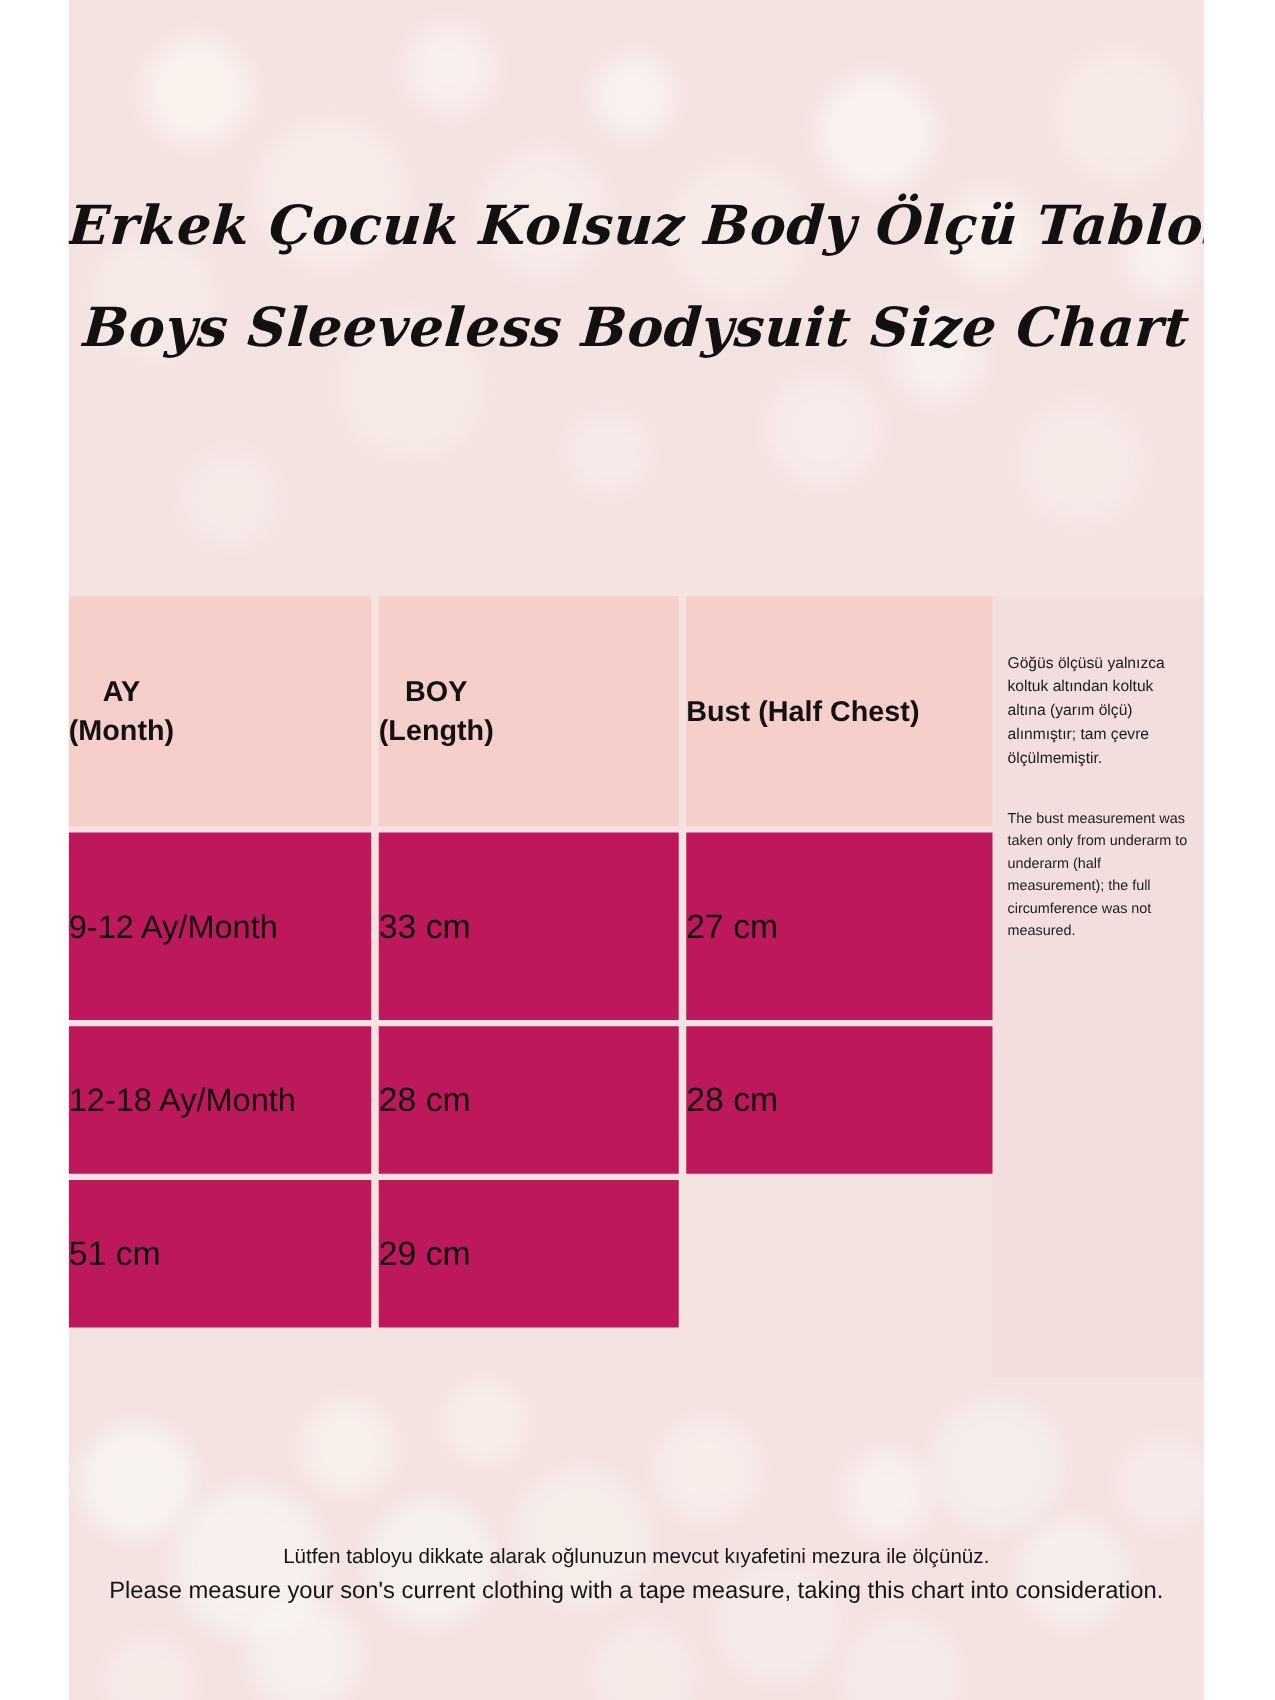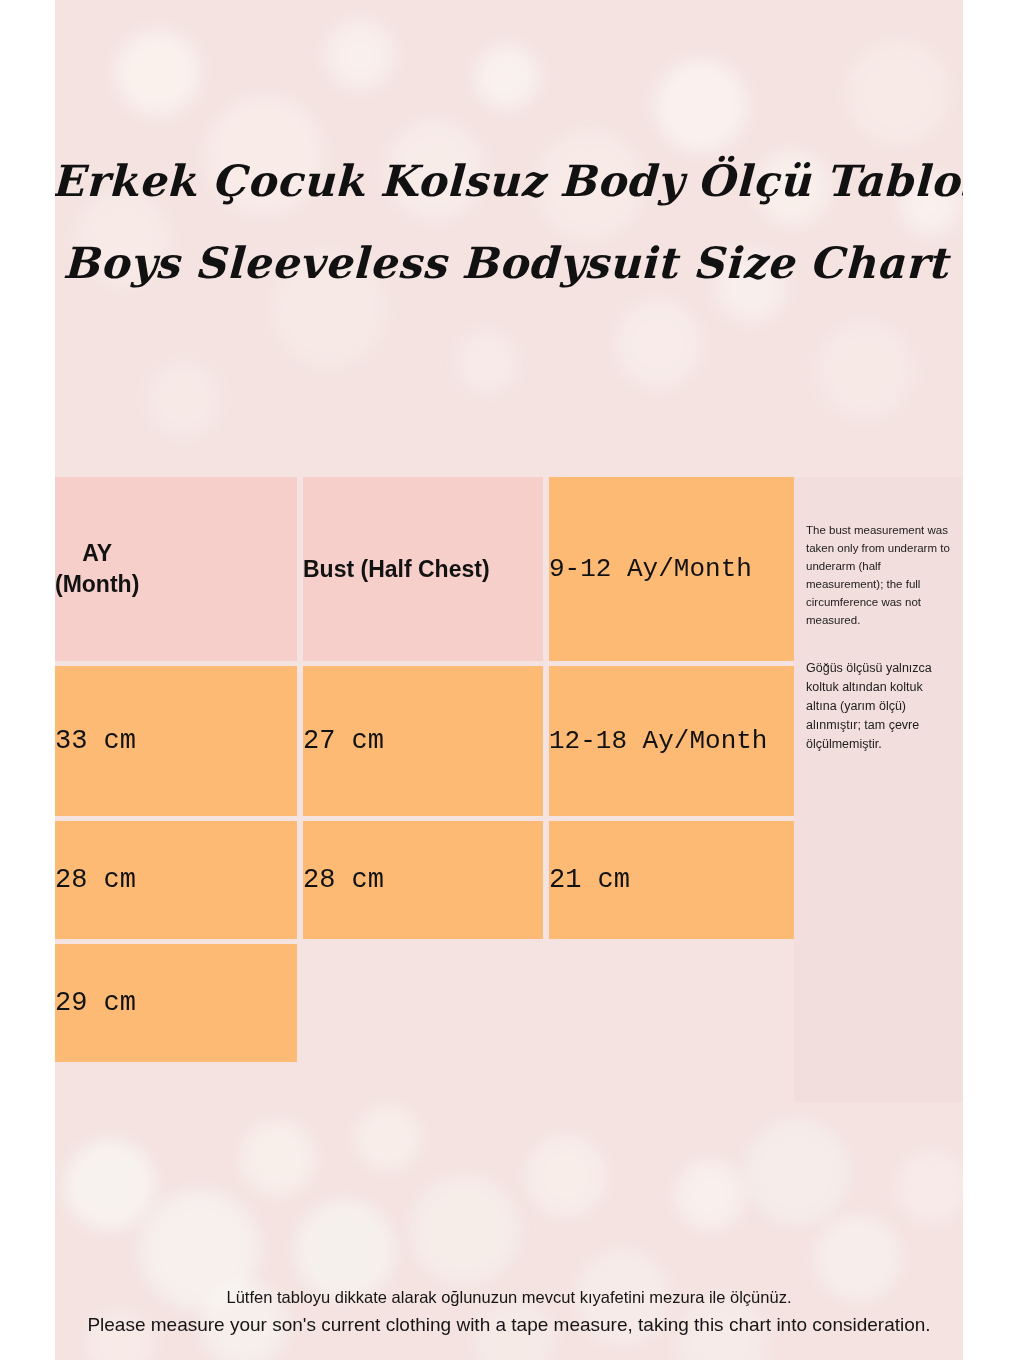--- a/index.html
+++ b/index.html
@@ -60,24 +60,23 @@
     text-align:center;
     color:#121212;
   }
   .cell.head{
     background:#f6cfcb;
     font-weight:700;
     font-size:23px;
     line-height:31px;
   }
   .cell.body{
-    background:#fdba74;
+    background:#be185d;
     font-weight:400;
     font-size:27px;
-    font-family:Liberation Mono, monospace;
   }
   .cell.body.firstcol{font-size:26px;}
   .notes{
     position:absolute;
     left:739px; top:0;
     width:175px; height:625px;
     background:#f2dedc;
     padding:44px 14px 0 12px;
     box-sizing:border-box;
   }
@@ -85,21 +84,21 @@
     color:#1c1c1c;
     font-size:12.5px;
     line-height:19px;
     margin:0 0 30px 0;
   }
   .note.en{font-size:11.5px;line-height:18px;}
 
   
   .footer{
     position:absolute;
-    left:0; top:1284px; width:908px;
+    left:0; top:1232px; width:908px;
     text-align:center;
   }
   .foot-line{
     color:#161616;
     font-size:16.5px;
     line-height:27px;
     white-space:nowrap;
   }
   .foot-line.l2{font-size:19px;}
 </style>
@@ -129,34 +128,40 @@
   </div>
 
   <div class="title-wrap">
     <div class="title-line l1">Erkek Çocuk Kolsuz Body Ölçü Tablosu</div>
     <div class="title-line l2">Boys Sleeveless Bodysuit Size Chart</div>
   </div>
 
   <div class="table">
 
     <div class="notes">
+      <p class="note tr">Göğüs ölçüsü yalnızca koltuk altından koltuk altına (yarım ölçü) alınmıştır; tam çevre ölçülmemiştir.</p>
       <p class="note en">The bust measurement was taken only from underarm to underarm (half measurement); the full circumference was not measured.</p>
-      <p class="note tr">Göğüs ölçüsü yalnızca koltuk altından koltuk altına (yarım ölçü) alınmıştır; tam çevre ölçülmemiştir.</p>
     </div>
 
     <div class="grid">
 
       <div class="cell head">
         <div>
           <div>AY</div>
           <div>(Month)</div>
         </div>
       </div>
       <div class="cell head">
         <div>
+          <div>BOY</div>
+          <div>(Length)</div>
+        </div>
+      </div>
+      <div class="cell head">
+        <div>
           <div>Bust (Half Chest)</div>
         </div>
       </div>
 
       <div class="cell body firstcol">
           <span>9-12 Ay/Month</span>
         </div>
       <div class="cell body">
           <span>33 cm</span>
         </div>
@@ -168,21 +173,21 @@
           <span>12-18 Ay/Month</span>
         </div>
       <div class="cell body">
           <span>28 cm</span>
         </div>
       <div class="cell body">
           <span>28 cm</span>
         </div>
 
       <div class="cell body">
-          <span>21 cm</span>
+          <span>51 cm</span>
         </div>
       <div class="cell body">
           <span>29 cm</span>
         </div>
     </div>
   </div>
 
   <div>
     <div class="bokeh bk-bot" style="left:10px;top:1140px;width:90px;height:90px;background:rgba(252,255,252,.55);"></div>
     <div class="bokeh bk-bot" style="left:85px;top:1190px;width:120px;height:120px;background:rgba(250,255,252,.45);"></div>

